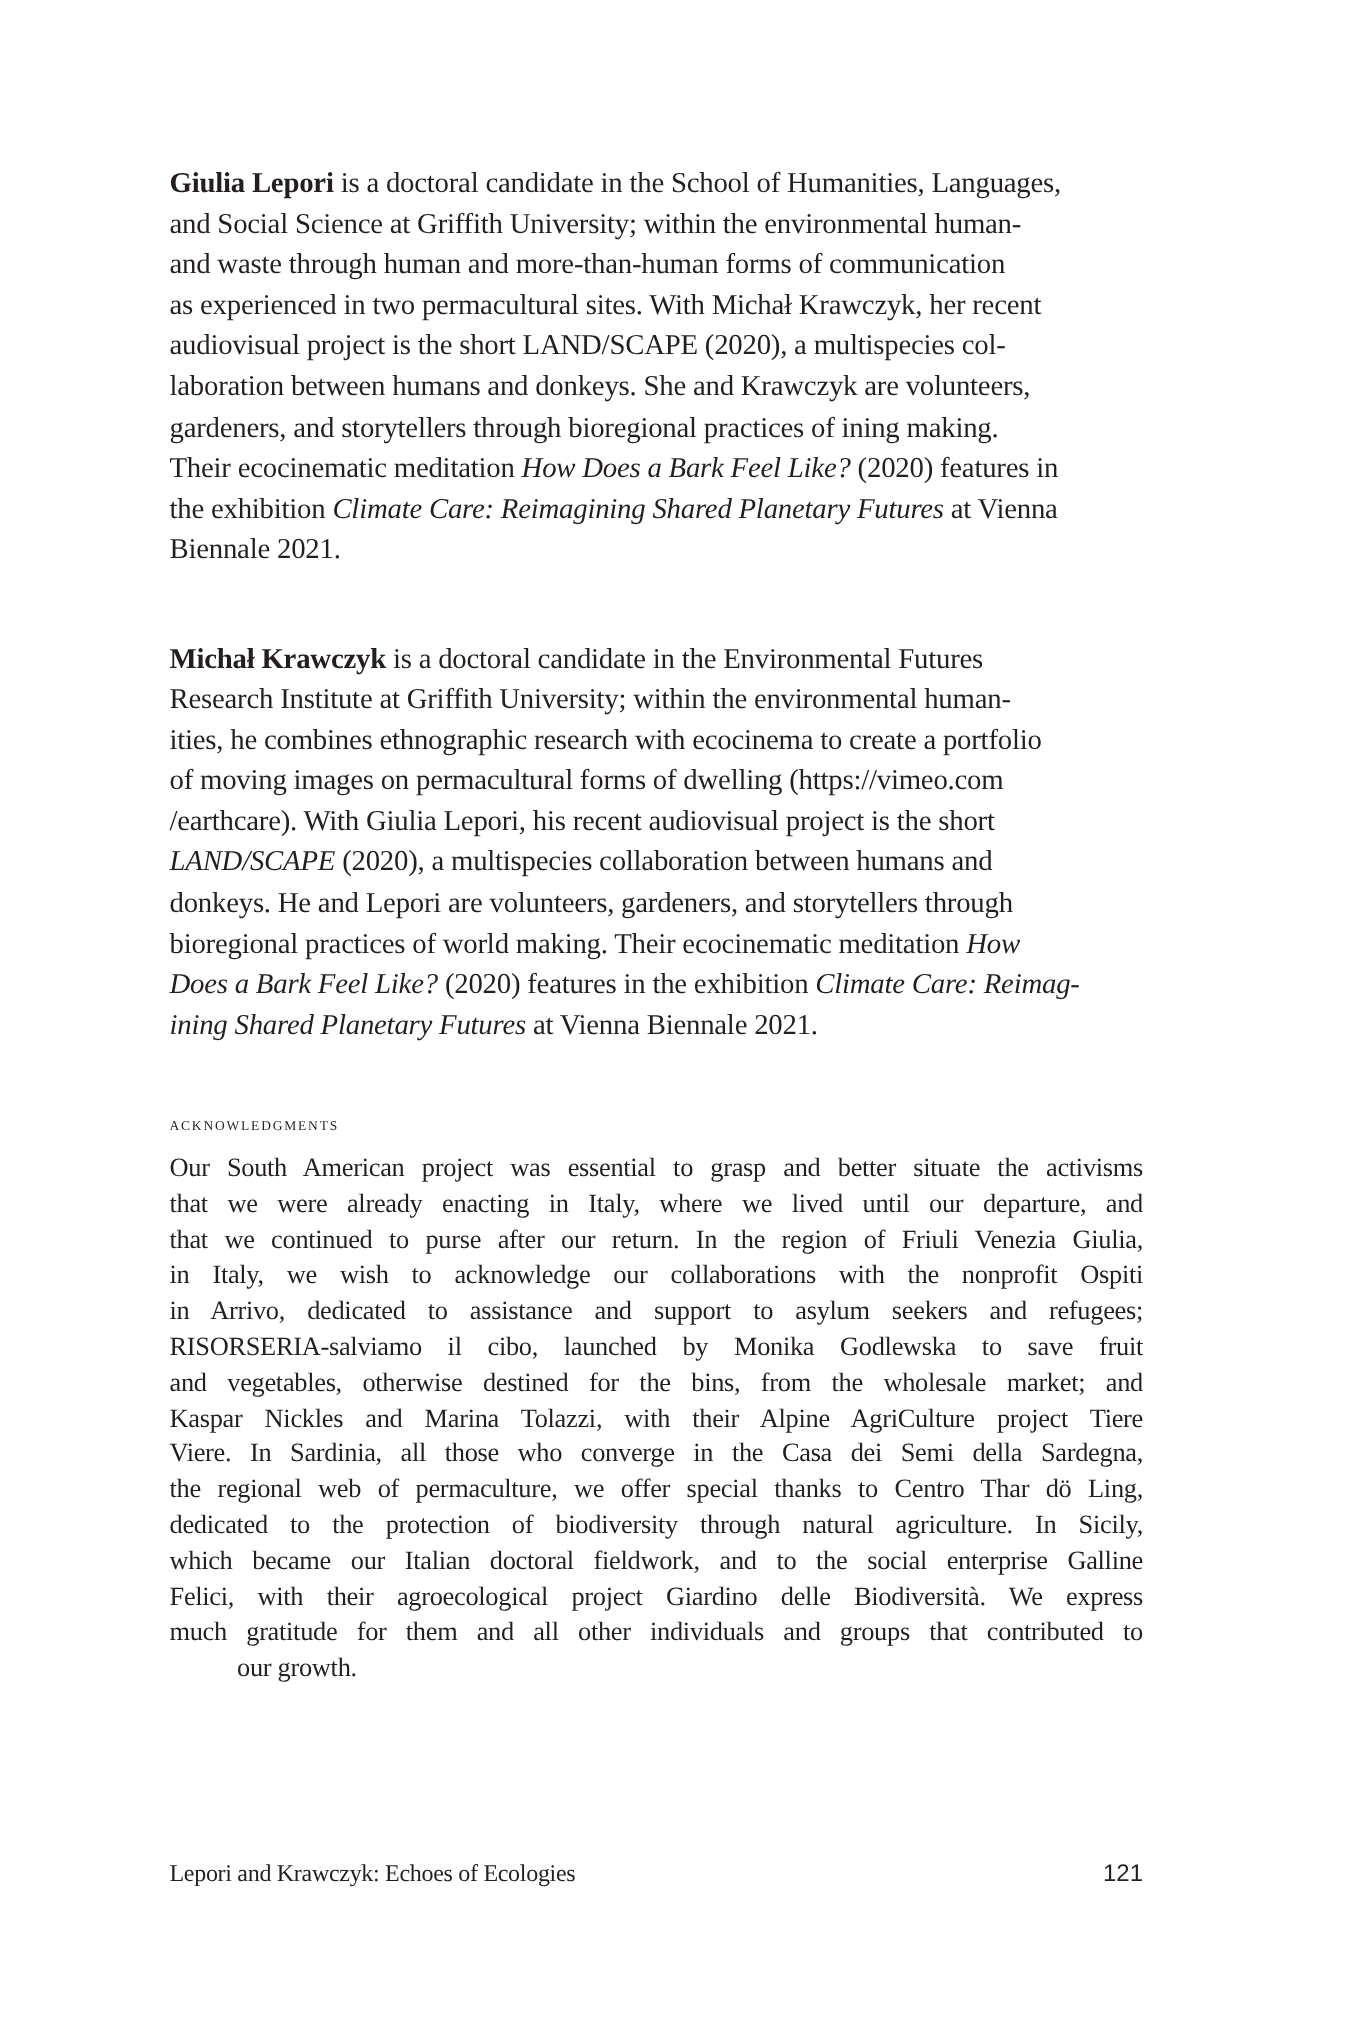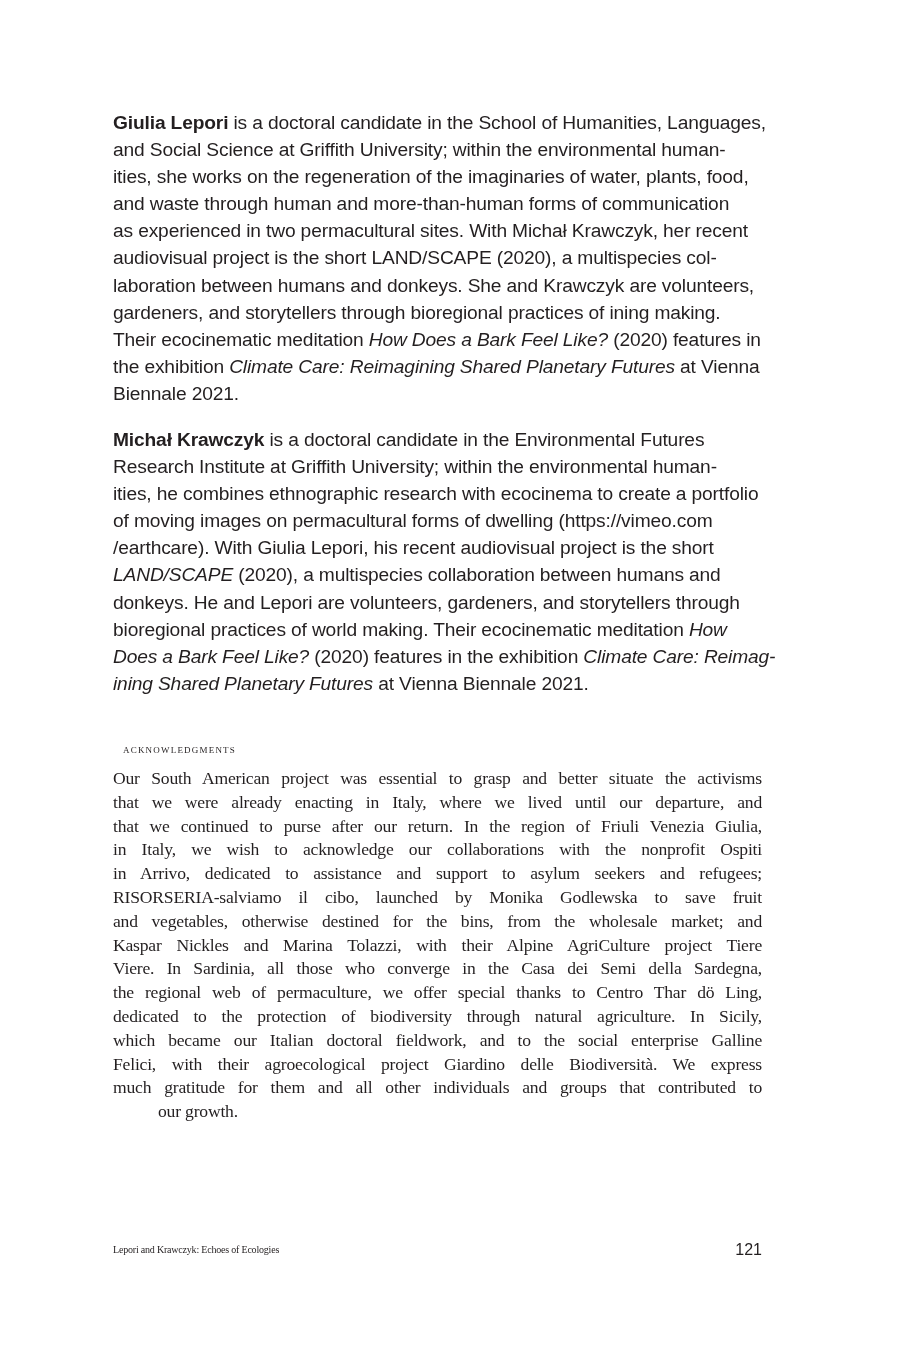--- a/index.html
+++ b/index.html
@@ -1,59 +1,58 @@
 <!DOCTYPE html>
 <html><head>
 <meta charset="utf-8">
 <style>
   html, body { margin: 0; padding: 0; background: #ffffff; }
   body { width: 900px; height: 1350px; position: relative; overflow: hidden; color: #231f20; }
   .page { position: absolute; left: 0; top: 0; width: 900px; height: 1350px; }
   .bio {
     position: absolute; left: 113px; width: 660px;
-    font-family: Liberation Sans, sans-serif;
+    font-family: Liberation Serif, serif;
     font-size: 19.2px; line-height: 27.1px; letter-spacing: -0.15px;
   }
   .bio .line { display: block; white-space: nowrap; }
   .bio b { font-weight: bold; }
   .bio i { font-style: italic; }
   #bio1 { top: 109px; }
   #bio2 { top: 426px; }
   .ack-heading {
-    position: absolute; left: 123px; top: 741px;
+    position: absolute; left: 113px; top: 741px;
     font-family: "Liberation Serif", "DejaVu Serif", serif;
     font-size: 13.5px; letter-spacing: 1.2px; line-height: 16px;
     font-variant: small-caps; text-transform: lowercase;
   }
   .ack {
     position: absolute; left: 113px; top: 767px; width: 649px;
     font-family: "Liberation Serif", "DejaVu Serif", serif;
     font-size: 17.6px; line-height: 23.8px; letter-spacing: -0.2px;
   }
   .ack .line { display: block; text-align: justify; text-align-last: justify; white-space: nowrap; }
   .ack .line.last { text-align-last: left; margin-left: 45px; }
   .footer-title {
     position: absolute; left: 113px; top: 1241px;
     font-family: "Liberation Serif", "DejaVu Serif", serif;
-    font-size: 10px; line-height: 18px; letter-spacing: -0.2px;
+    font-size: 16px; line-height: 18px; letter-spacing: -0.2px;
   }
   .page-number {
     position: absolute; right: 138px; top: 1238px;
     font-family: "Liberation Sans", "DejaVu Sans", sans-serif;
     font-size: 16px; line-height: 24px; font-weight: normal;
   }
 </style>
 </head>
 <body>
 
 <div class="page">
   <div class="bio" id="bio1">
       <span class="line"><b>Giulia Lepori</b><span> is a doctoral candidate in the School of Humanities, Languages,</span></span>
       <span class="line"><span>and Social Science at Griffith University; within the environmental human-</span></span>
-      <span class="line"><span>ities, she works on the regeneration of the imaginaries of water, plants, food,</span></span>
       <span class="line"><span>and waste through human and more-than-human forms of communication</span></span>
       <span class="line"><span>as experienced in two permacultural sites. With Michał Krawczyk, her recent</span></span>
       <span class="line"><span>audiovisual project is the short LAND/SCAPE (2020), a multispecies col-</span></span>
       <span class="line"><span>laboration between humans and donkeys. She and Krawczyk are volunteers,</span></span>
       <span class="line"><span>gardeners, and storytellers through bioregional practices of ining making.</span></span>
       <span class="line"><span>Their ecocinematic meditation </span><i>How Does a Bark Feel Like?</i><span> (2020) features in</span></span>
       <span class="line"><span>the exhibition </span><i>Climate Care: Reimagining Shared Planetary Futures</i><span> at Vienna</span></span>
       <span class="line"><span>Biennale 2021.</span></span>
     </div>
   <div class="bio" id="bio2">

